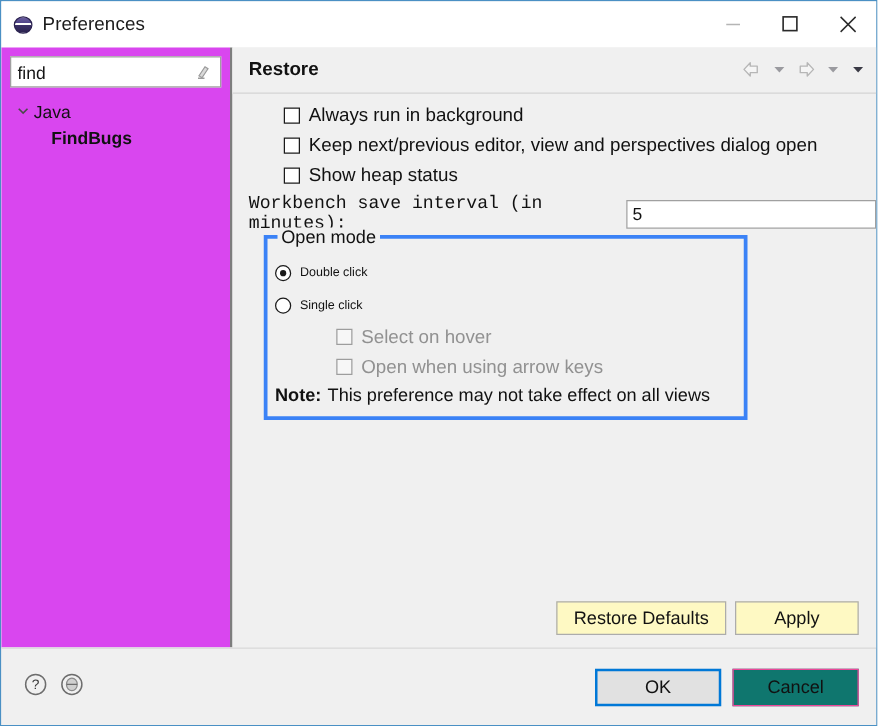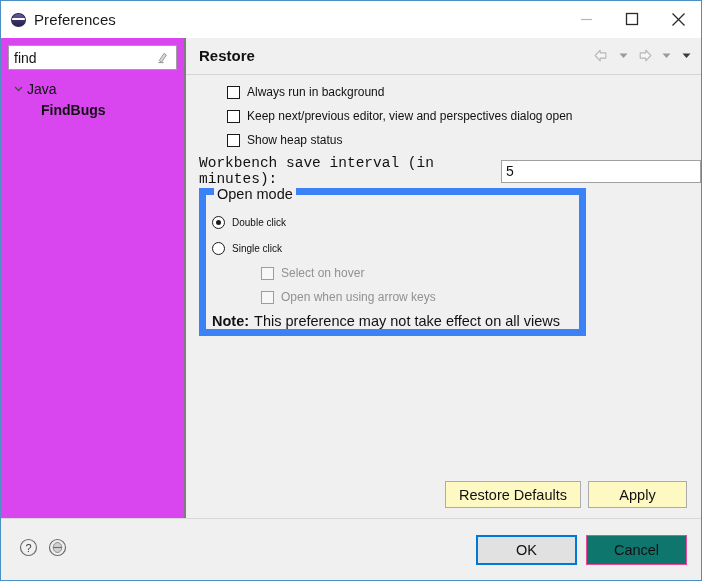--- a/index.html
+++ b/index.html
@@ -184,21 +184,21 @@
   #page-body {
     position: absolute;
     left: 0; top: 37px;
     width: 515px;
     height: 443px;
   }
 
   .chk-row {
     display: flex;
     align-items: center;
-    font-size: 12px;
+    font-size: 15px;
     color: #111111;
     height: 24px;
     padding-left: 28px;
   }
   .chk {
     width: 13px; height: 13px;
     box-sizing: border-box;
     border: 1px solid #1a1a1a;
     background: #ffffff;
     margin-right: 7px;
@@ -229,25 +229,25 @@
     font-family: "Liberation Sans", sans-serif;
     font-size: 14px;
     color: #111111;
     padding: 0 4px;
     outline: none;
   }
 
   
   #open-mode-group {
     position: absolute;
-    left: 13px; top: 113px;
+    left: 25px; top: 113px;
     width: 387px;
     height: 148px;
     box-sizing: border-box;
-    border: 7px solid #3b82f6;
+    border: 3px solid #3b82f6;
   }
   #open-mode-legend {
     position: absolute;
     left: 8px; top: -9px;
     background: #f0f0f0;
     padding: 0 3px;
     font-size: 14.5px;
     color: #111111;
   }
   .radio-row {

